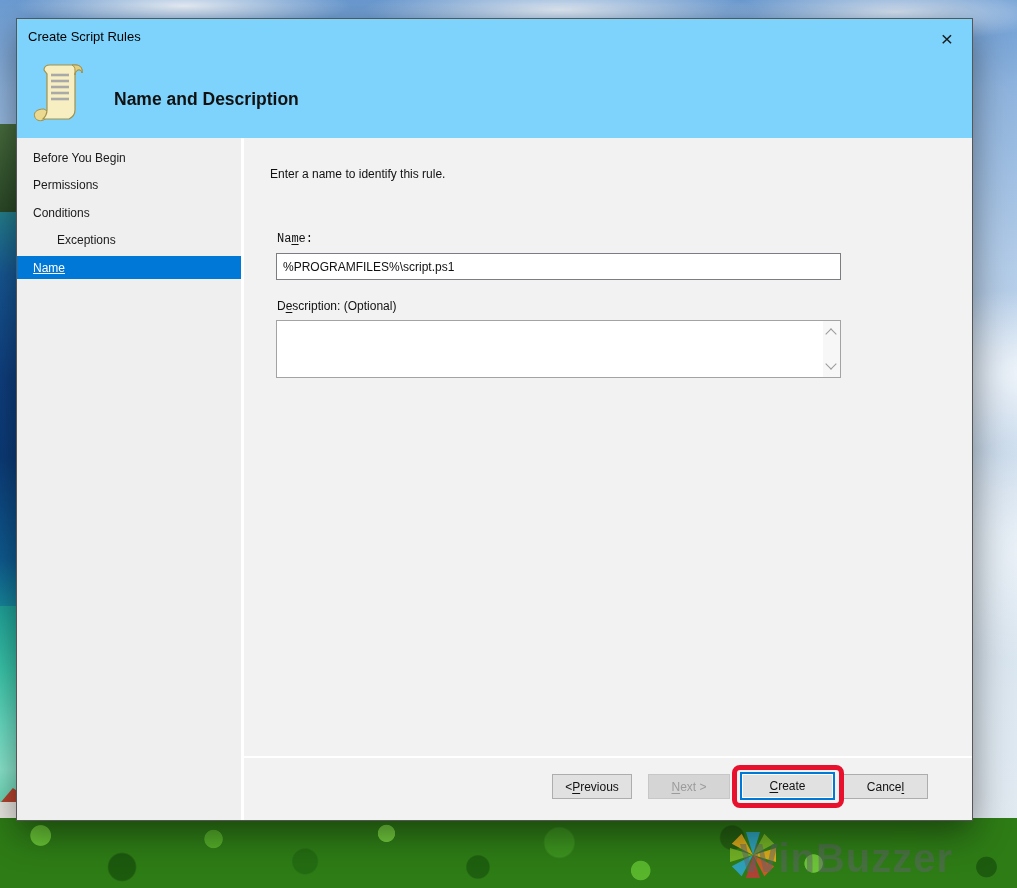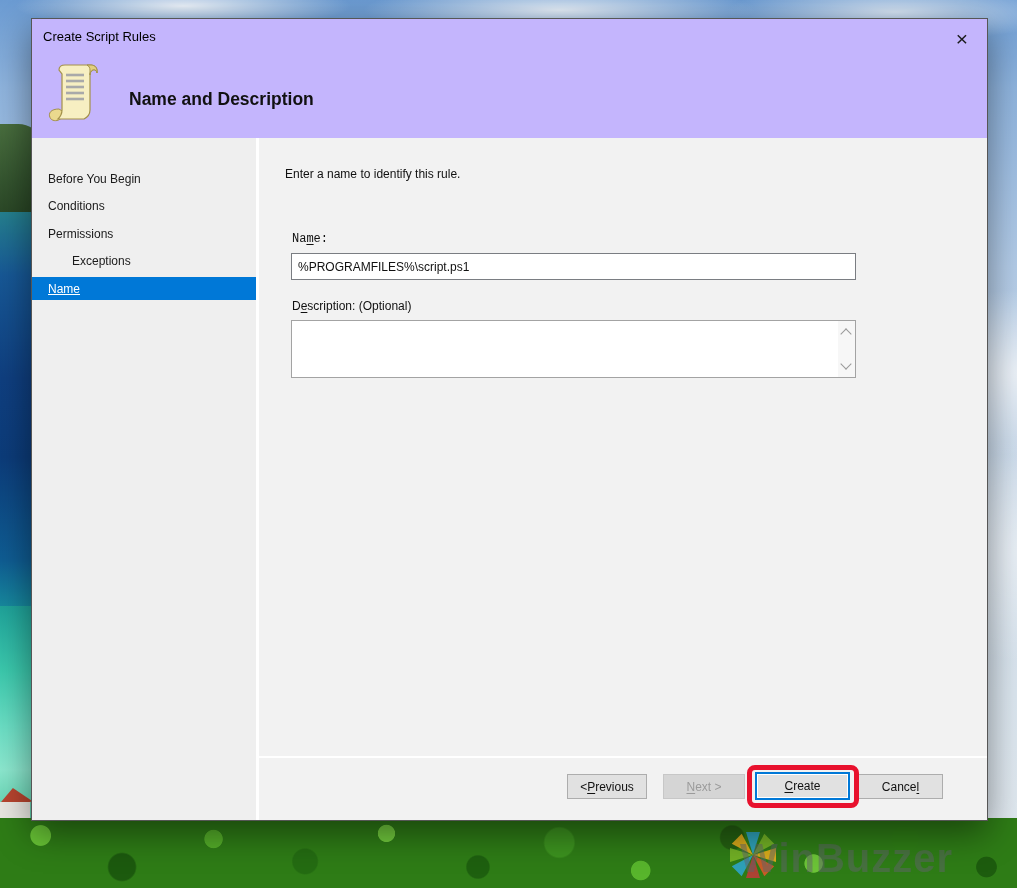--- a/index.html
+++ b/index.html
@@ -41,32 +41,32 @@
       radial-gradient(circle 21px at 72% 28%, #245f11 0 55%, transparent 62%),
       radial-gradient(circle 16px at 80% 65%, #6cc437 0 55%, transparent 60%),
       radial-gradient(circle 23px at 89% 30%, #2e7d15 0 55%, transparent 62%),
       radial-gradient(circle 18px at 97% 70%, #1d5c0e 0 55%, transparent 60%);
   }
   .watermark { position:absolute; left:740px; top:836px; z-index:6;
     font-size:40px; font-weight:bold; letter-spacing:1px; color:rgba(95,100,105,.5); }
   .watermark-logo { position:absolute; left:726px; top:828px; z-index:6; opacity:.85; }
 
   
-  .dialog { position:absolute; left:31px; top:18px; width:957px; height:803px; z-index:10;
-    background:#c4b5fd; border:1px solid #565656; box-shadow:0 12px 34px rgba(0,0,0,.45); }
+  .dialog { position:absolute; left:16px; top:18px; width:957px; height:803px; z-index:10;
+    background:#7dd3fc; border:1px solid #565656; box-shadow:0 12px 34px rgba(0,0,0,.45); }
 
   .win-title { position:absolute; left:11px; top:10px; font-size:13px; color:#000; }
   .close-btn { position:absolute; right:10px; top:5px; width:30px; height:30px;
     display:flex; align-items:center; justify-content:center;
     background:none; border:none; font-size:21px; font-weight:300; color:#1a1a1a; font-family:inherit; }
   .hdr-icon { position:absolute; left:14px; top:42px; }
   .hdr-title { position:absolute; left:97px; top:70px; font-size:17.5px; font-weight:bold; color:#111; }
 
   .dlg-body { position:absolute; left:0; top:119px; width:955px; height:682px; display:flex; }
-  .sidebar { width:227px; background:#efefef; border-right:3px solid #fff; padding-top:29px; }
+  .sidebar { width:227px; background:#efefef; border-right:3px solid #fff; padding-top:8px; }
   .nav-item { height:23px; margin-bottom:4.5px; display:flex; align-items:center;
     padding-left:16px; font-size:12px; color:#1a1a1a; cursor:default; }
   .nav-item.indent { padding-left:40px; }
   .nav-item.selected { background:#0078d7; color:#fff;text-decoration:underline; }
 
   .content { position:relative; flex:1; background:#f2f2f2; }
   .instruction { position:absolute; left:26px; top:29px; font-size:12px; color:#111; }
   .field-label { position:absolute; left:33px; font-size:12px; color:#111; }
   .lbl-name { top:94px;font-family:Liberation Mono, monospace; }
   .lbl-desc { top:161px; }
@@ -160,24 +160,24 @@
   </svg>
   <div class="hdr-title">Name and Description</div>
 
   <div class="dlg-body">
 
     <div class="sidebar">
       <div class="nav-item">
           <span>Before You Begin</span>
         </div>
       <div class="nav-item">
+          <span>Permissions</span>
+        </div>
+      <div class="nav-item">
           <span>Conditions</span>
-        </div>
-      <div class="nav-item">
-          <span>Permissions</span>
         </div>
       <div class="nav-item indent">
           <span>Exceptions</span>
         </div>
       <div class="nav-item selected">
           <span>Name</span>
         </div>
     </div>
 
     <div class="content">

